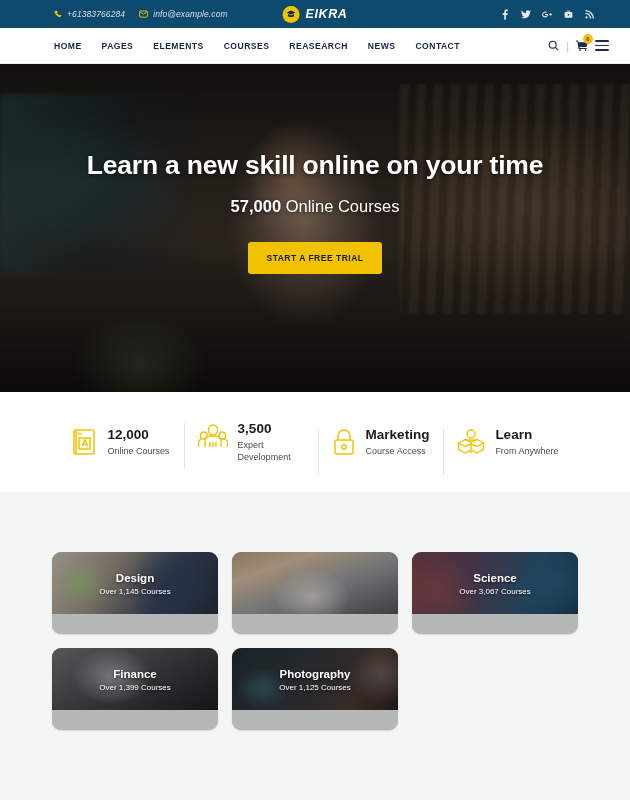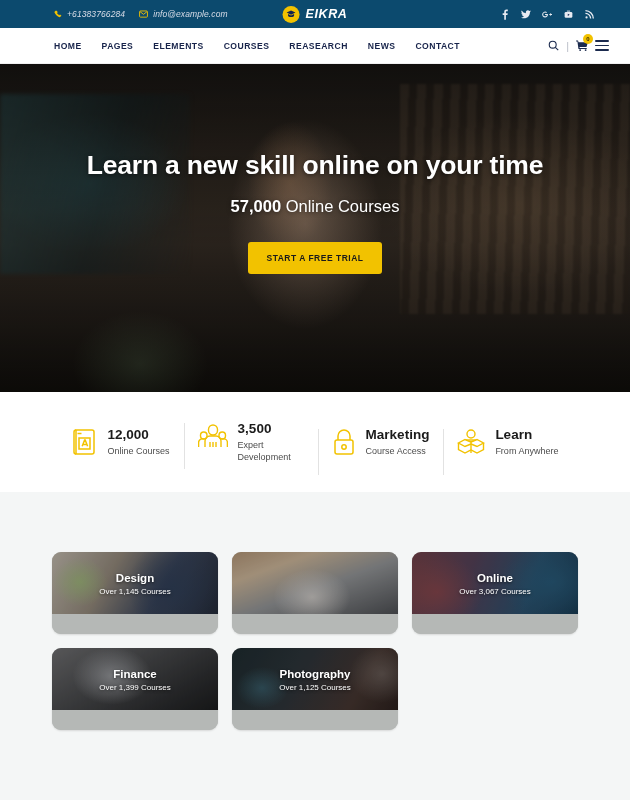--- a/index.html
+++ b/index.html
@@ -516,21 +516,21 @@
       <div class="cat-img img-web"></div>
       <div class="cat-overlay"></div>
       <div class="cat-foot"></div>
     </div>
 
     <div class="cat-card">
       <div class="cat-img img-science"></div>
       <div class="cat-overlay"></div>
       <div class="cat-foot"></div>
       <div class="cat-text">
-        <div class="cat-title">Online</div>
+        <div class="cat-title">Science</div>
         <div class="cat-count">Over 3,067 Courses</div>
       </div>
     </div>
 
 
     <div class="cat-card">
       <div class="cat-img img-finance"></div>
       <div class="cat-overlay"></div>
       <div class="cat-foot"></div>
       <div class="cat-text">

